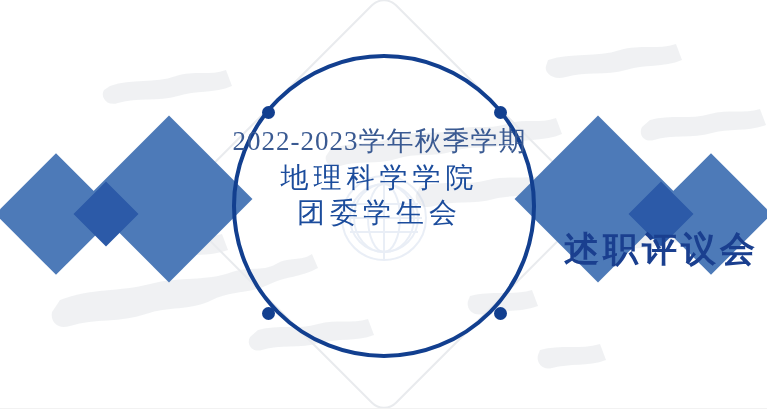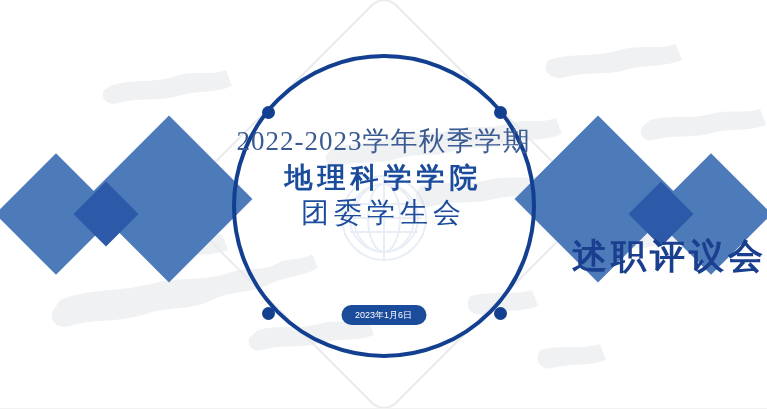--- a/index.html
+++ b/index.html
@@ -95,21 +95,21 @@
   }
   .dot-tl { left: 268px; top: 112px; }
   .dot-tr { left: 500px; top: 112px; }
   .dot-bl { left: 268px; top: 313px; }
   .dot-br { left: 500px; top: 313px; }
 
   
   .title-block {
     position: absolute;
     left: 0;
-    right: 0;
+    right: 8px;
     top: 128px;
     text-align: center;
     font-family: "Liberation Serif", "DejaVu Serif", serif;
   }
 
   .line {
     display: block;
     line-height: 1.0;
     white-space: nowrap;
   }
@@ -118,27 +118,26 @@
     font-size: 27px;
     color: #3a5a92;
     letter-spacing: 1px;
     margin-bottom: 9px;
   }
   .line-2 {
     font-size: 28px;
     color: #1b4c9c;
     letter-spacing: 5px;
     margin-bottom: 7px;
-    font-weight: bold;
   }
   .line-3 {
     font-size: 28px;
     color: #1b4c9c;
     letter-spacing: 5px;
-    margin-bottom: 12px;
+    margin-bottom: 5px;
   }
   .line-4 {
     font-size: 35px;
     font-weight: bold;
     color: #1a3f8f;
     letter-spacing: 4px;
     text-align: right;
   }
 
   
@@ -234,16 +233,15 @@
   <div class="ring-dot dot-bl"></div>
   <div class="ring-dot dot-br"></div>
 
   <div class="title-block">
     <span class="line line-1">2022-2023学年秋季学期</span>
     <span class="line line-2">地理科学学院</span>
     <span class="line line-3">团委学生会</span>
     <span class="line line-4">述职评议会</span>
   </div>
 
-  <div class="date-pill">2023年1月6日</div>
 
   <div class="bottom-line"></div>
 </div>
 
 </body></html>

